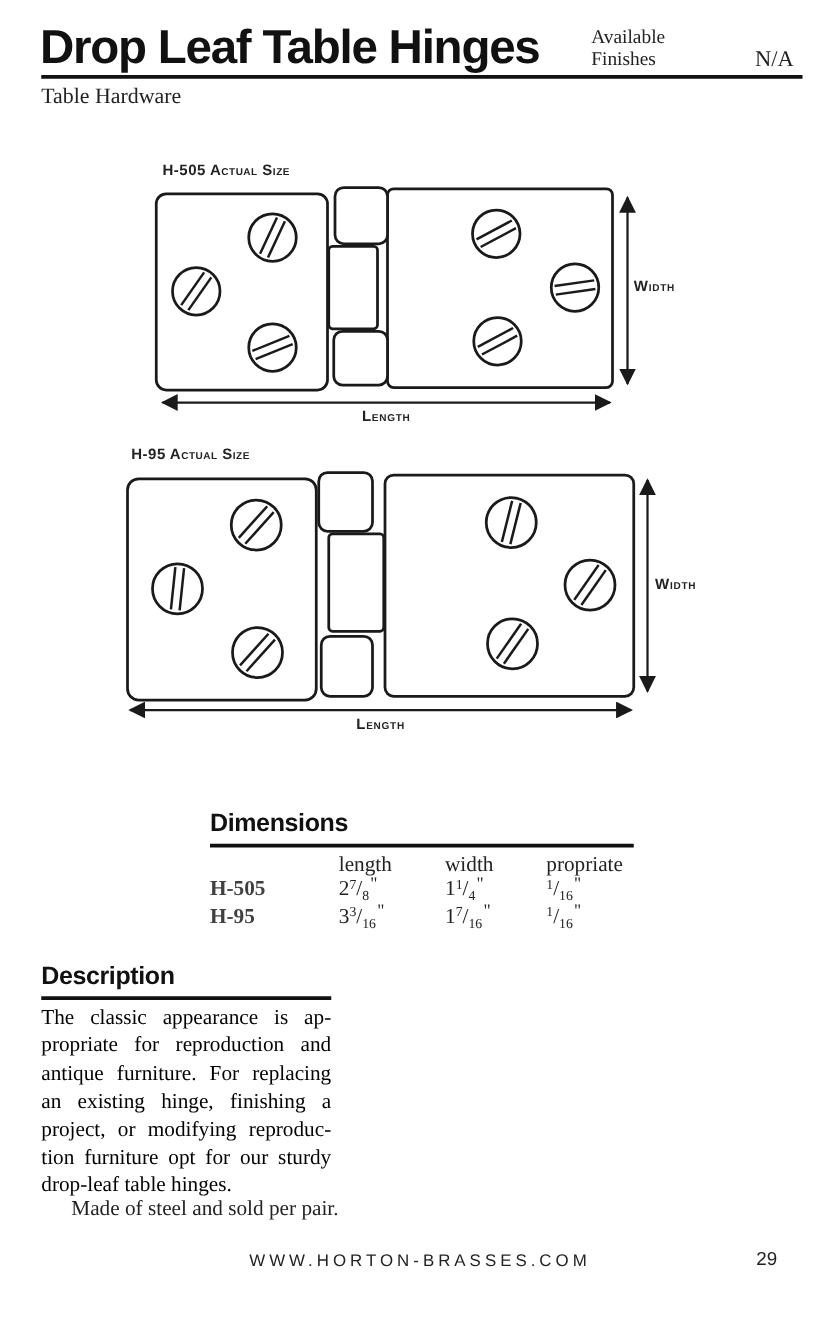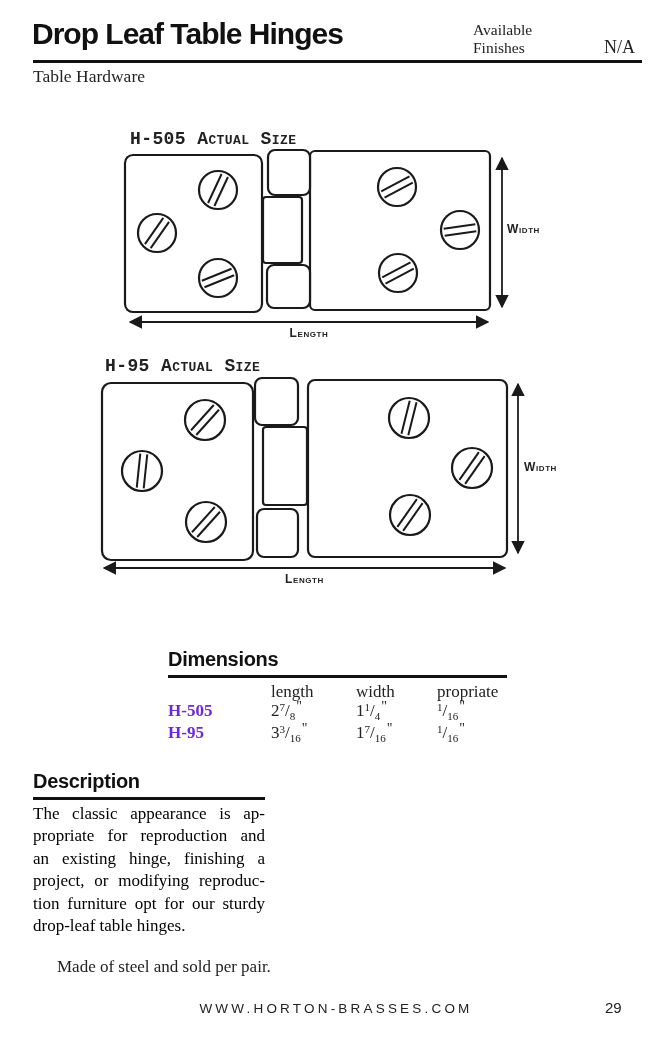--- a/index.html
+++ b/index.html
@@ -13,41 +13,41 @@
     color: #1a1a1a;
     overflow: hidden;
   }
   .abs { position: absolute; }
 
   
   .title {
     left: 32px; top: 17px;
     font-family: "Liberation Sans", sans-serif;
     font-weight: bold;
-    font-size: 30px;
+    font-size: 38px;
     letter-spacing: -1px;
     color: #111;
     text-align: center;
   }
   .avail {
     left: 473px; top: 21px; width: 120px;
     text-align: left;
     font-size: 15.5px; line-height: 18px;
     color: #222;
   }
   .na { left: 604px; top: 37px; font-size: 18px; color: #222; }
   .header-rule { left: 33px; top: 60px; width: 609px; height: 3px; background: #111; }
   .category { left: 33px; top: 66px; font-size: 17.5px; color: #222; }
 
   
   .diag-label {
-    font-family: Liberation Mono, monospace;
+    font-family: Liberation Sans, sans-serif;
     font-weight: bold;
     font-variant: small-caps;
-    font-size: 18px;
+    font-size: 12px;
     letter-spacing: 0.4px;
     color: #222;
   }
   .dim-label {
     font-family: "Liberation Sans", sans-serif;
     font-weight: bold;
     font-variant: small-caps;
     font-size: 12px;
     letter-spacing: 0.6px;
     color: #222;
@@ -62,21 +62,21 @@
   
   .dims-heading, .desc-heading {
     font-family: "Liberation Sans", sans-serif;
     font-weight: bold;
     font-size: 20px;
     letter-spacing: -0.3px;
     color: #111;
   }
   .dims-rule { left: 168px; top: 675px; width: 339px; height: 2.5px; background: #111; }
   .col-head { font-size: 17px; color: #222; }
-  .row-label { font-weight: bold; font-size: 17px; color: #6d28d9; }
+  .row-label { font-weight: bold; font-size: 17px; color: #404040; }
   .frac { font-size: 17px; color: #222; white-space: nowrap; }
   .frac sup { font-size: 11px; position: relative; top: -0.45em; vertical-align: baseline; }
   .frac sub { font-size: 11px; position: relative; top: 0.4em; vertical-align: baseline; }
   .frac .unit { font-size: 14px; position: relative; top: -0.35em; margin-left: 1px; }
 
   
   .desc-rule { left: 33px; top: 797px; width: 232px; height: 2.5px; background: #111; }
   .desc-para { left: 33px; top: 803px; width: 232px; font-size: 17px; line-height: 22.4px; color: #000000; }
   .desc-line { text-align: justify; text-align-last: justify; }
   .desc-line.last { text-align-last: left; }
@@ -246,20 +246,21 @@
   <div class="abs row-label" style="left:168px; top:723px;">H-95</div>
   <div class="abs frac" style="left:271px; top:723px;"><span>3</span><sup>3</sup><span>/</span><sub>16</sub><span class="unit">"</span></div>
   <div class="abs frac" style="left:356px; top:723px;"><span>1</span><sup>7</sup><span>/</span><sub>16</sub><span class="unit">"</span></div>
   <div class="abs frac" style="left:437px; top:723px;"><span></span><sup>1</sup><span>/</span><sub>16</sub><span class="unit">"</span></div>
 
   <div class="abs desc-heading" style="left:33px; top:770px;">Description</div>
   <div class="abs desc-rule"></div>
   <div class="abs desc-para">
     <div class="desc-line">The classic appearance is ap-</div>
     <div class="desc-line">propriate for reproduction and</div>
+    <div class="desc-line">antique furniture. For replacing</div>
     <div class="desc-line">an existing hinge, finishing a</div>
     <div class="desc-line">project, or modifying reproduc-</div>
     <div class="desc-line">tion furniture opt for our sturdy</div>
     <div class="desc-line last">drop-leaf table hinges.</div>
   </div>
   <div class="abs desc-note">Made of steel and sold per pair.</div>
 
   <div class="abs site">WWW.HORTON-BRASSES.COM</div>
   <div class="abs pagenum">29</div>
 

